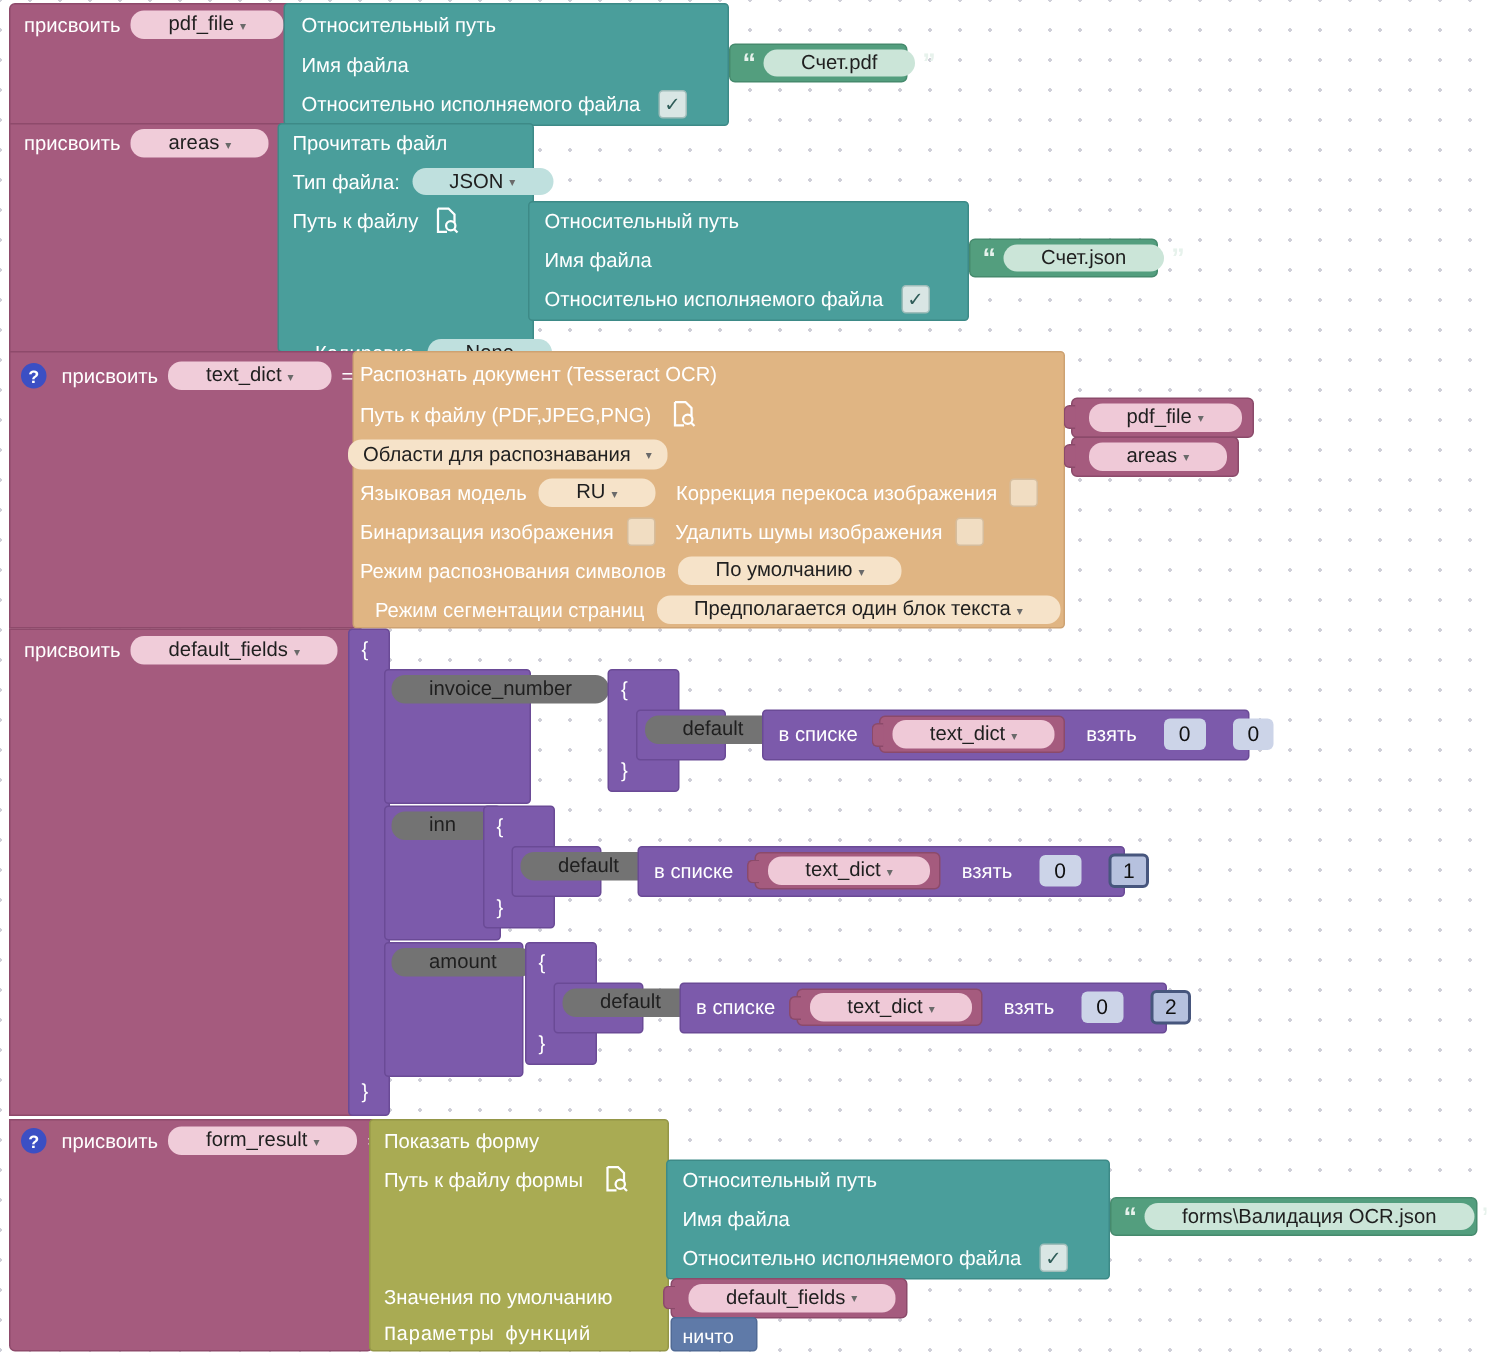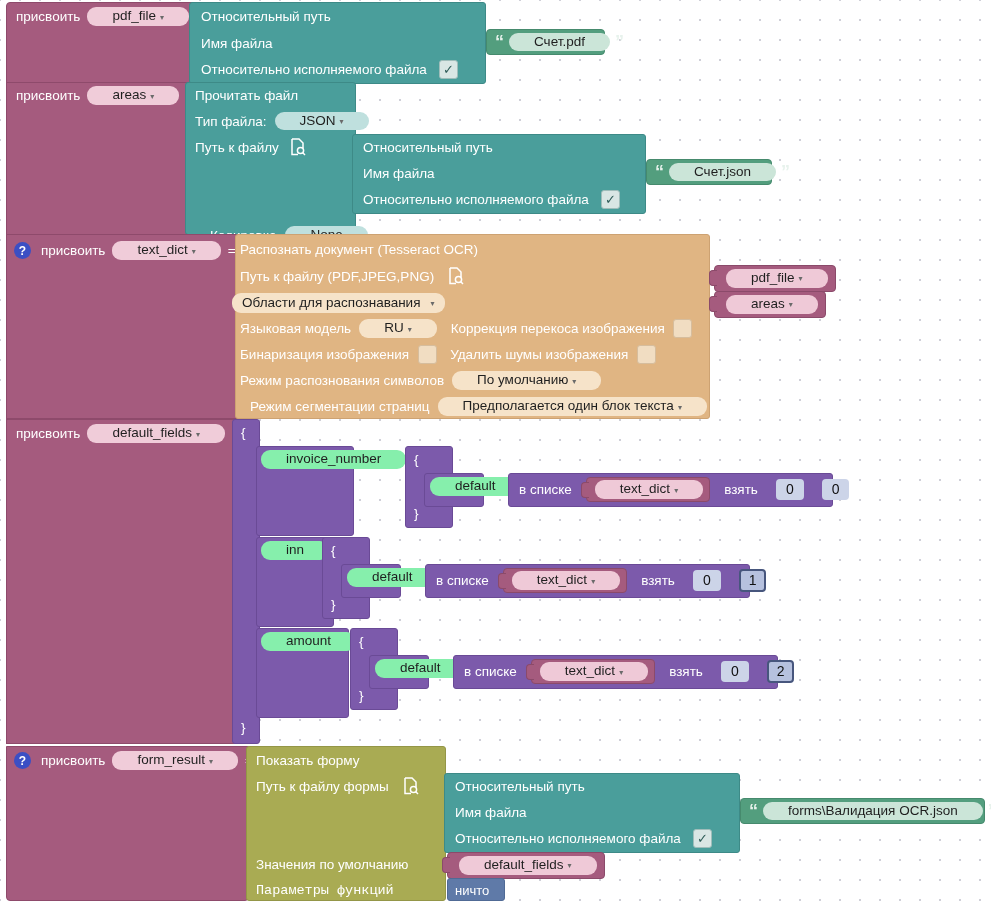--- a/index.html
+++ b/index.html
@@ -34,21 +34,21 @@
   
   .chip{
     display:inline-flex;align-items:center;gap:4px;
     border-radius:9px;padding:1px 25px;line-height:1.25;
     font-size:13.5px;color:#1f1f1f;white-space:nowrap;
   }
   .chip.var{background:#f0ccd9;}
   .chip.varpk{background:#efc9d7;}
   .chip.teal-f{background:#bfe0de;}
   .chip.tan-f{background:#f6e3c9;}
-  .chip.pur-f{background:#86efac;}
+  .chip.pur-f{background:#737373;}
   .chip.grn-f{background:#cbe5d8;}
   .chip.num{background:#ccd4e8;color:#101010;border-radius:4px;padding:2px 10px;font-size:14px;}
   .caret{font-size:8px;color:#6a6a6a;line-height:1;transform:translateY(1px);}
 
   
   .getter{
     position:absolute;background:#a55b7e;border:1px solid #8b4a6a;
     border-radius:4px;padding:3px 7px 3px 11px;display:flex;align-items:center;
   }
   .getter:before{

